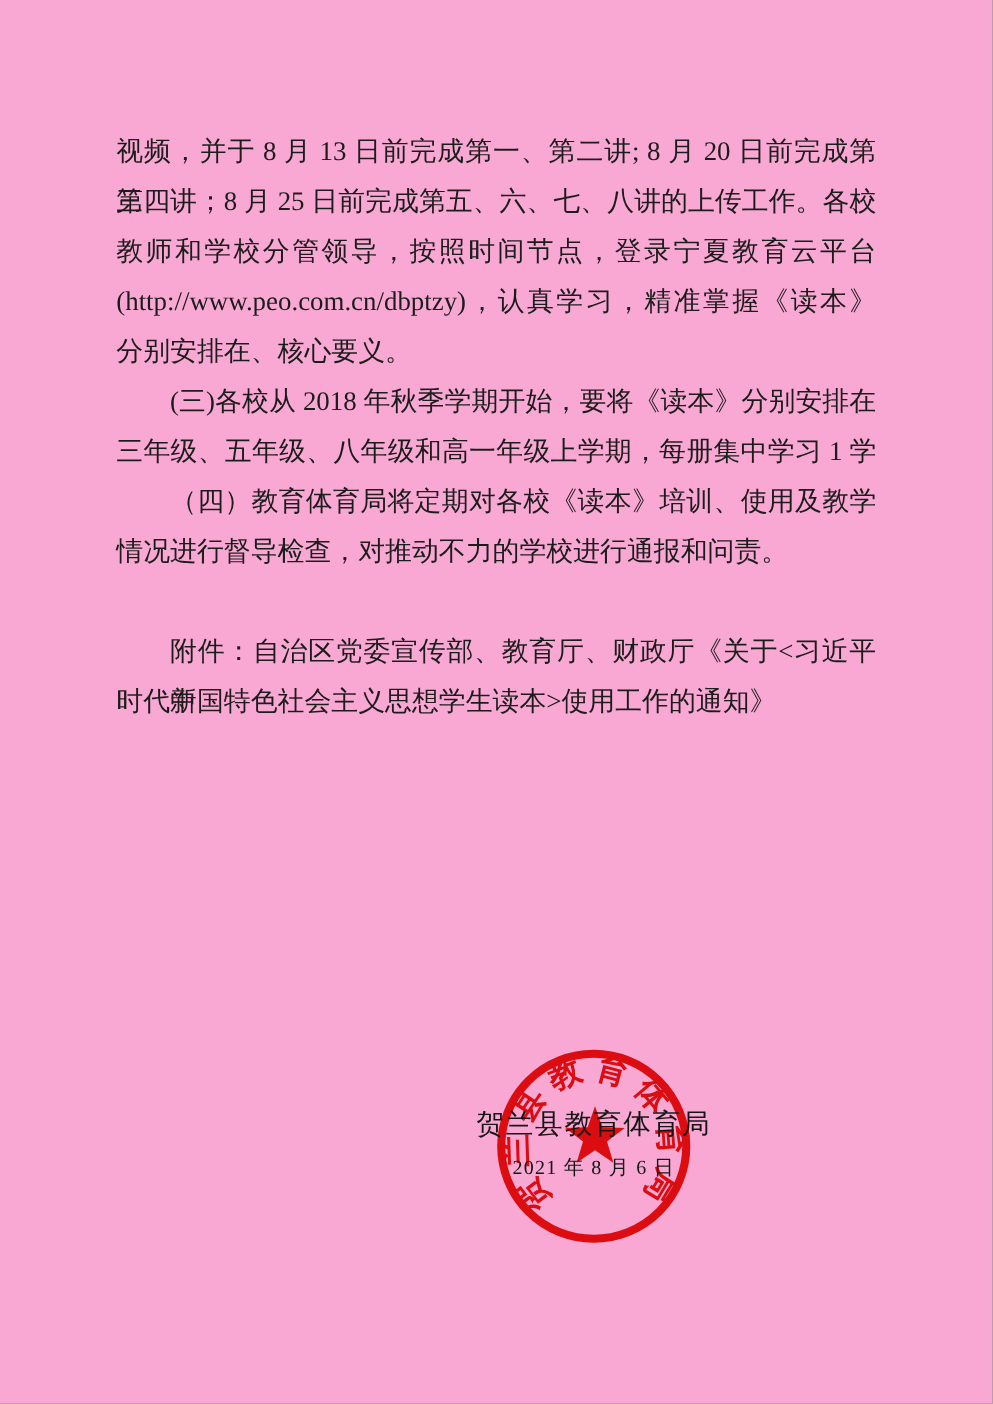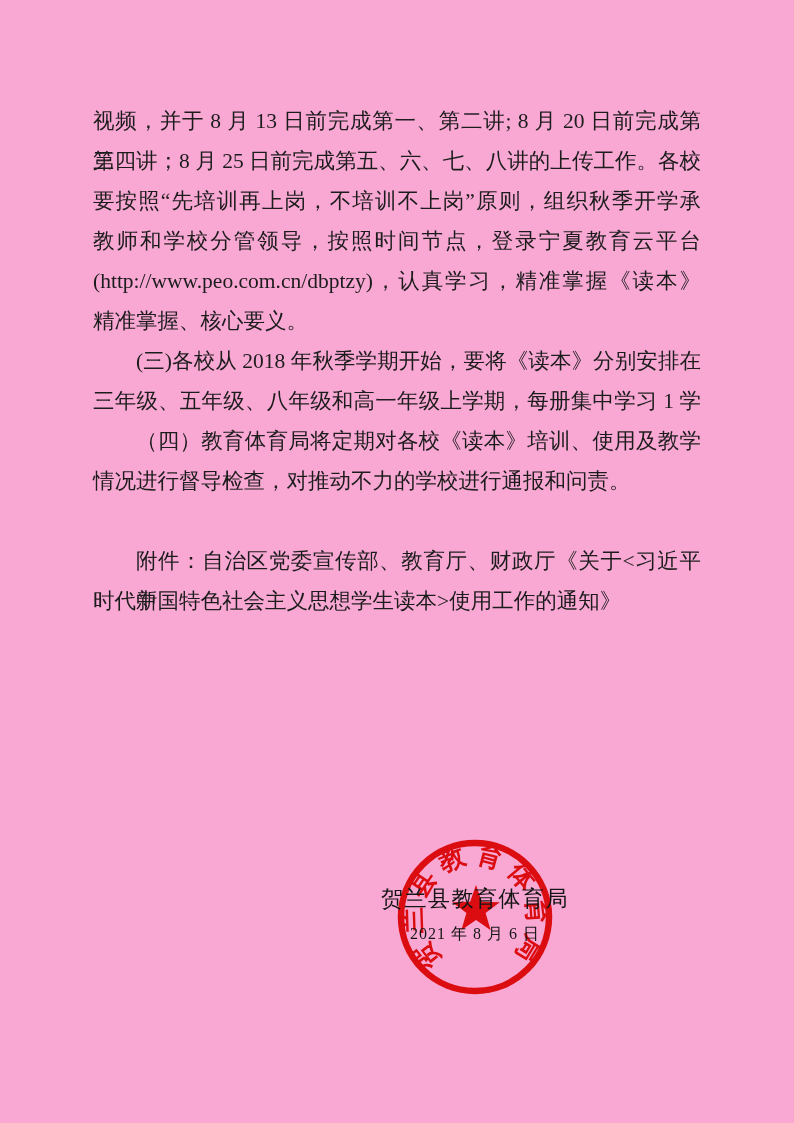--- a/index.html
+++ b/index.html
@@ -74,24 +74,23 @@
   }
 </style>
 </head>
 <body>
 
 <div class="page">
 
   <div class="body-text">
       <div class="line just">视频，并于 8 月 13 日前完成第一、第二讲; 8 月 20 日前完成第三、</div>
       <div class="line just">第四讲；8 月 25 日前完成第五、六、七、八讲的上传工作。各校</div>
-      <div class="line just">要按照“先培训再上岗，不培训不上岗”原则，组织秋季开学承</div>
       <div class="line just">教师和学校分管领导，按照时间节点，登录宁夏教育云平台</div>
       <div class="line just">(http://www.peo.com.cn/dbptzy)，认真学习，精准掌握《读本》</div>
-      <div class="line">精准掌握、核心要义。</div>
+      <div class="line">分别安排在、核心要义。</div>
       <div class="line just indent">(三)各校从 2018 年秋季学期开始，要将《读本》分别安排在</div>
       <div class="line just">三年级、五年级、八年级和高一年级上学期，每册集中学习 1 学</div>
       <div class="line just indent">（四）教育体育局将定期对各校《读本》培训、使用及教学</div>
       <div class="line">情况进行督导检查，对推动不力的学校进行通报和问责。</div>
       <div class="line">&nbsp;</div>
       <div class="line just indent">附件：自治区党委宣传部、教育厅、财政厅《关于&lt;习近平新</div>
       <div class="line">时代中国特色社会主义思想学生读本&gt;使用工作的通知》</div>
     </div>
 
   <div class="seal">

